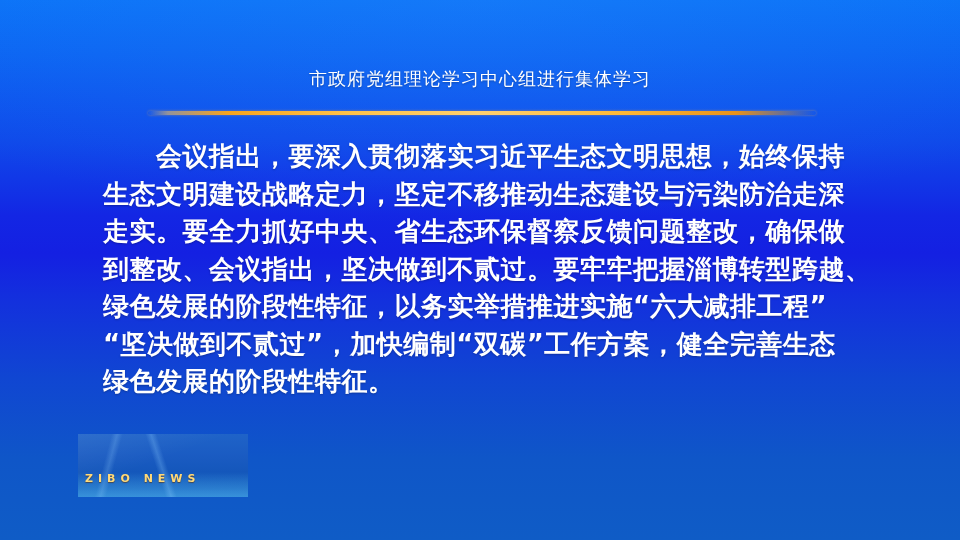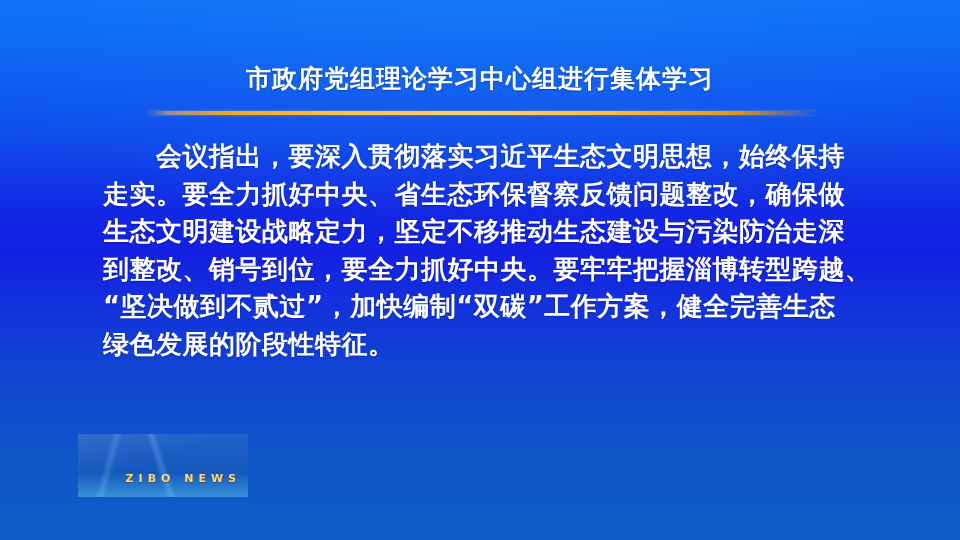--- a/index.html
+++ b/index.html
@@ -44,22 +44,22 @@
     left: 0;
     top: 62px;
     width: 960px;
     text-align: center;
     z-index: 3;
   }
 
   .headline {
     display: inline-block;
     font-family: "DejaVu Sans", "Liberation Sans", sans-serif;
-    font-size: 25px;
-    font-weight: bold;
+    font-size: 18px;
+    font-weight: normal;
     color: #ffffff;
     letter-spacing: 1px;
     line-height: 34px;
     text-shadow: 0 1px 2px rgba(0,0,0,0.28);
     white-space: nowrap;
   }
 
   .divider {
     position: absolute;
     left: 148px;
@@ -150,21 +150,21 @@
     text-shadow: none;
     filter: drop-shadow(1px 1px 0 rgba(120,60,0,0.45));
     white-space: nowrap;
   }
 
   .logo-en {
     position: absolute;
     left: 7px;
     top: 38px;
     width: 156px;
-    text-align: right;
+    text-align: left;
     font-family: "DejaVu Sans", "Liberation Sans", sans-serif;
     font-size: 11px;
     font-weight: bold;
     letter-spacing: 5px;
     color: #ffd978;
     text-shadow: 0 1px 1px rgba(90,45,0,0.6);
     white-space: nowrap;
   }
 </style>
 </head>
@@ -173,23 +173,24 @@
 <div id="screen">
 
   <div class="title-block">
     <div class="headline">市政府党组理论学习中心组进行集体学习</div>
   </div>
 
   <div class="divider"></div>
 
   <div class="body-copy">
     <div class="body-line">　　会议指出，要深入贯彻落实习近平生态文明思想，始终保持</div>
+    <div class="body-line">生态文明建设战略定力，坚定不移推动生态建设与污染防治走深</div>
     <div class="body-line">走实。要全力抓好中央、省生态环保督察反馈问题整改，确保做</div>
-    <div class="body-line">生态文明建设战略定力，坚定不移推动生态建设与污染防治走深</div>
-    <div class="body-line">到整改、销号到位，要全力抓好中央。要牢牢把握淄博转型跨越、</div>
+    <div class="body-line">到整改、会议指出，坚决做到不贰过。要牢牢把握淄博转型跨越、</div>
+    <div class="body-line">绿色发展的阶段性特征，以务实举措推进实施“六大减排工程”</div>
     <div class="body-line">“坚决做到不贰过”，加快编制“双碳”工作方案，健全完善生态</div>
     <div class="body-line">绿色发展的阶段性特征。</div>
   </div>
 
   <div class="logo-panel">
     <div class="rays"></div>
     <div class="logo-cn">淄博新闻</div>
     <div class="logo-en">ZIBO NEWS</div>
   </div>
 

